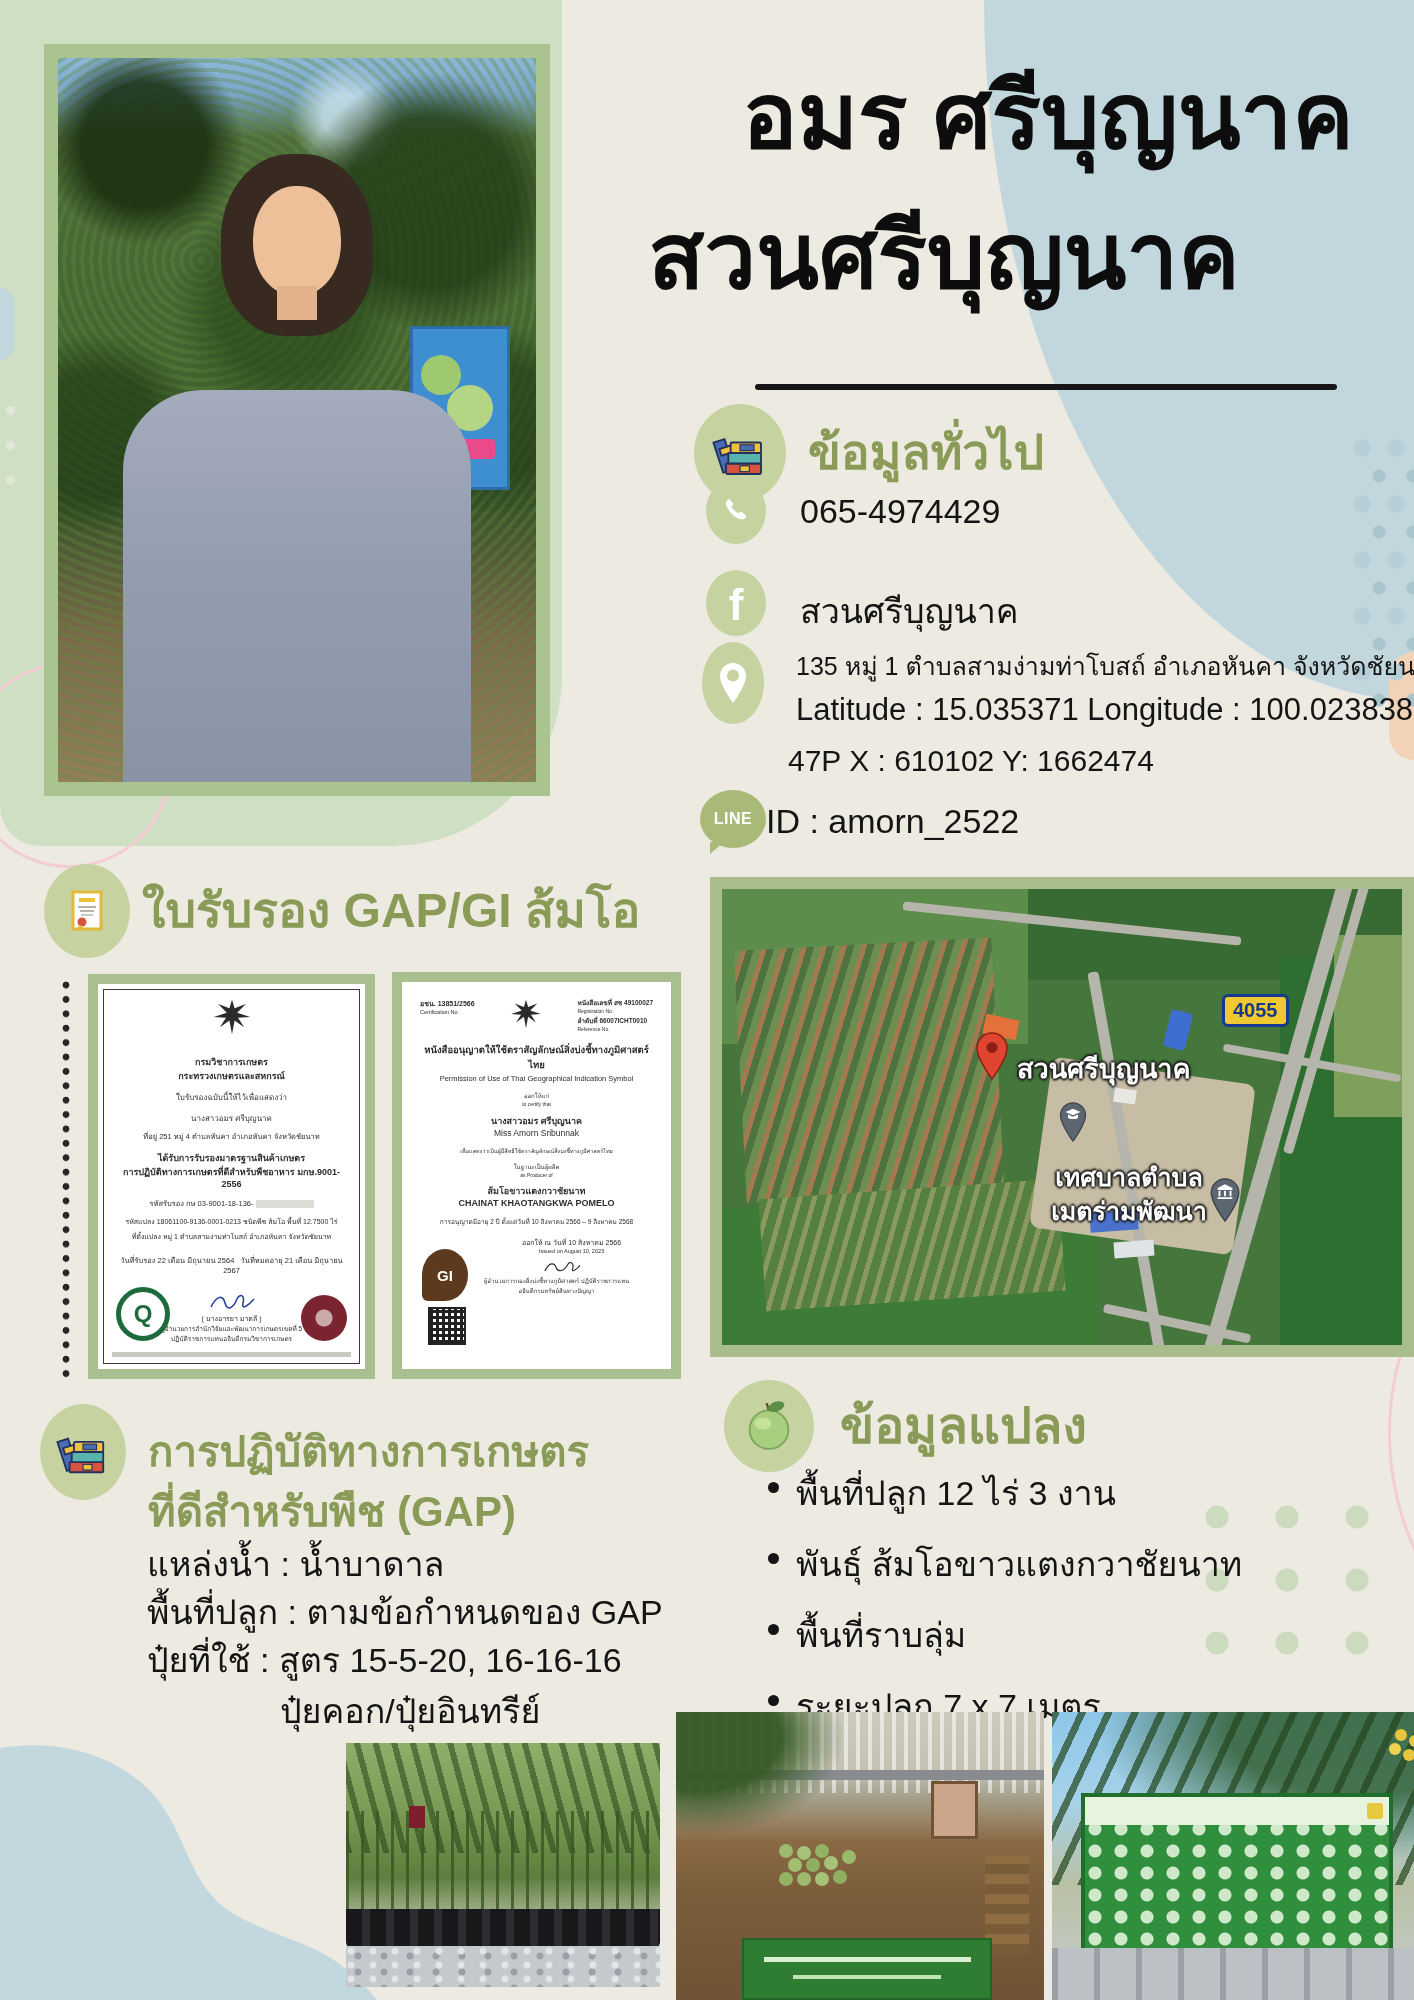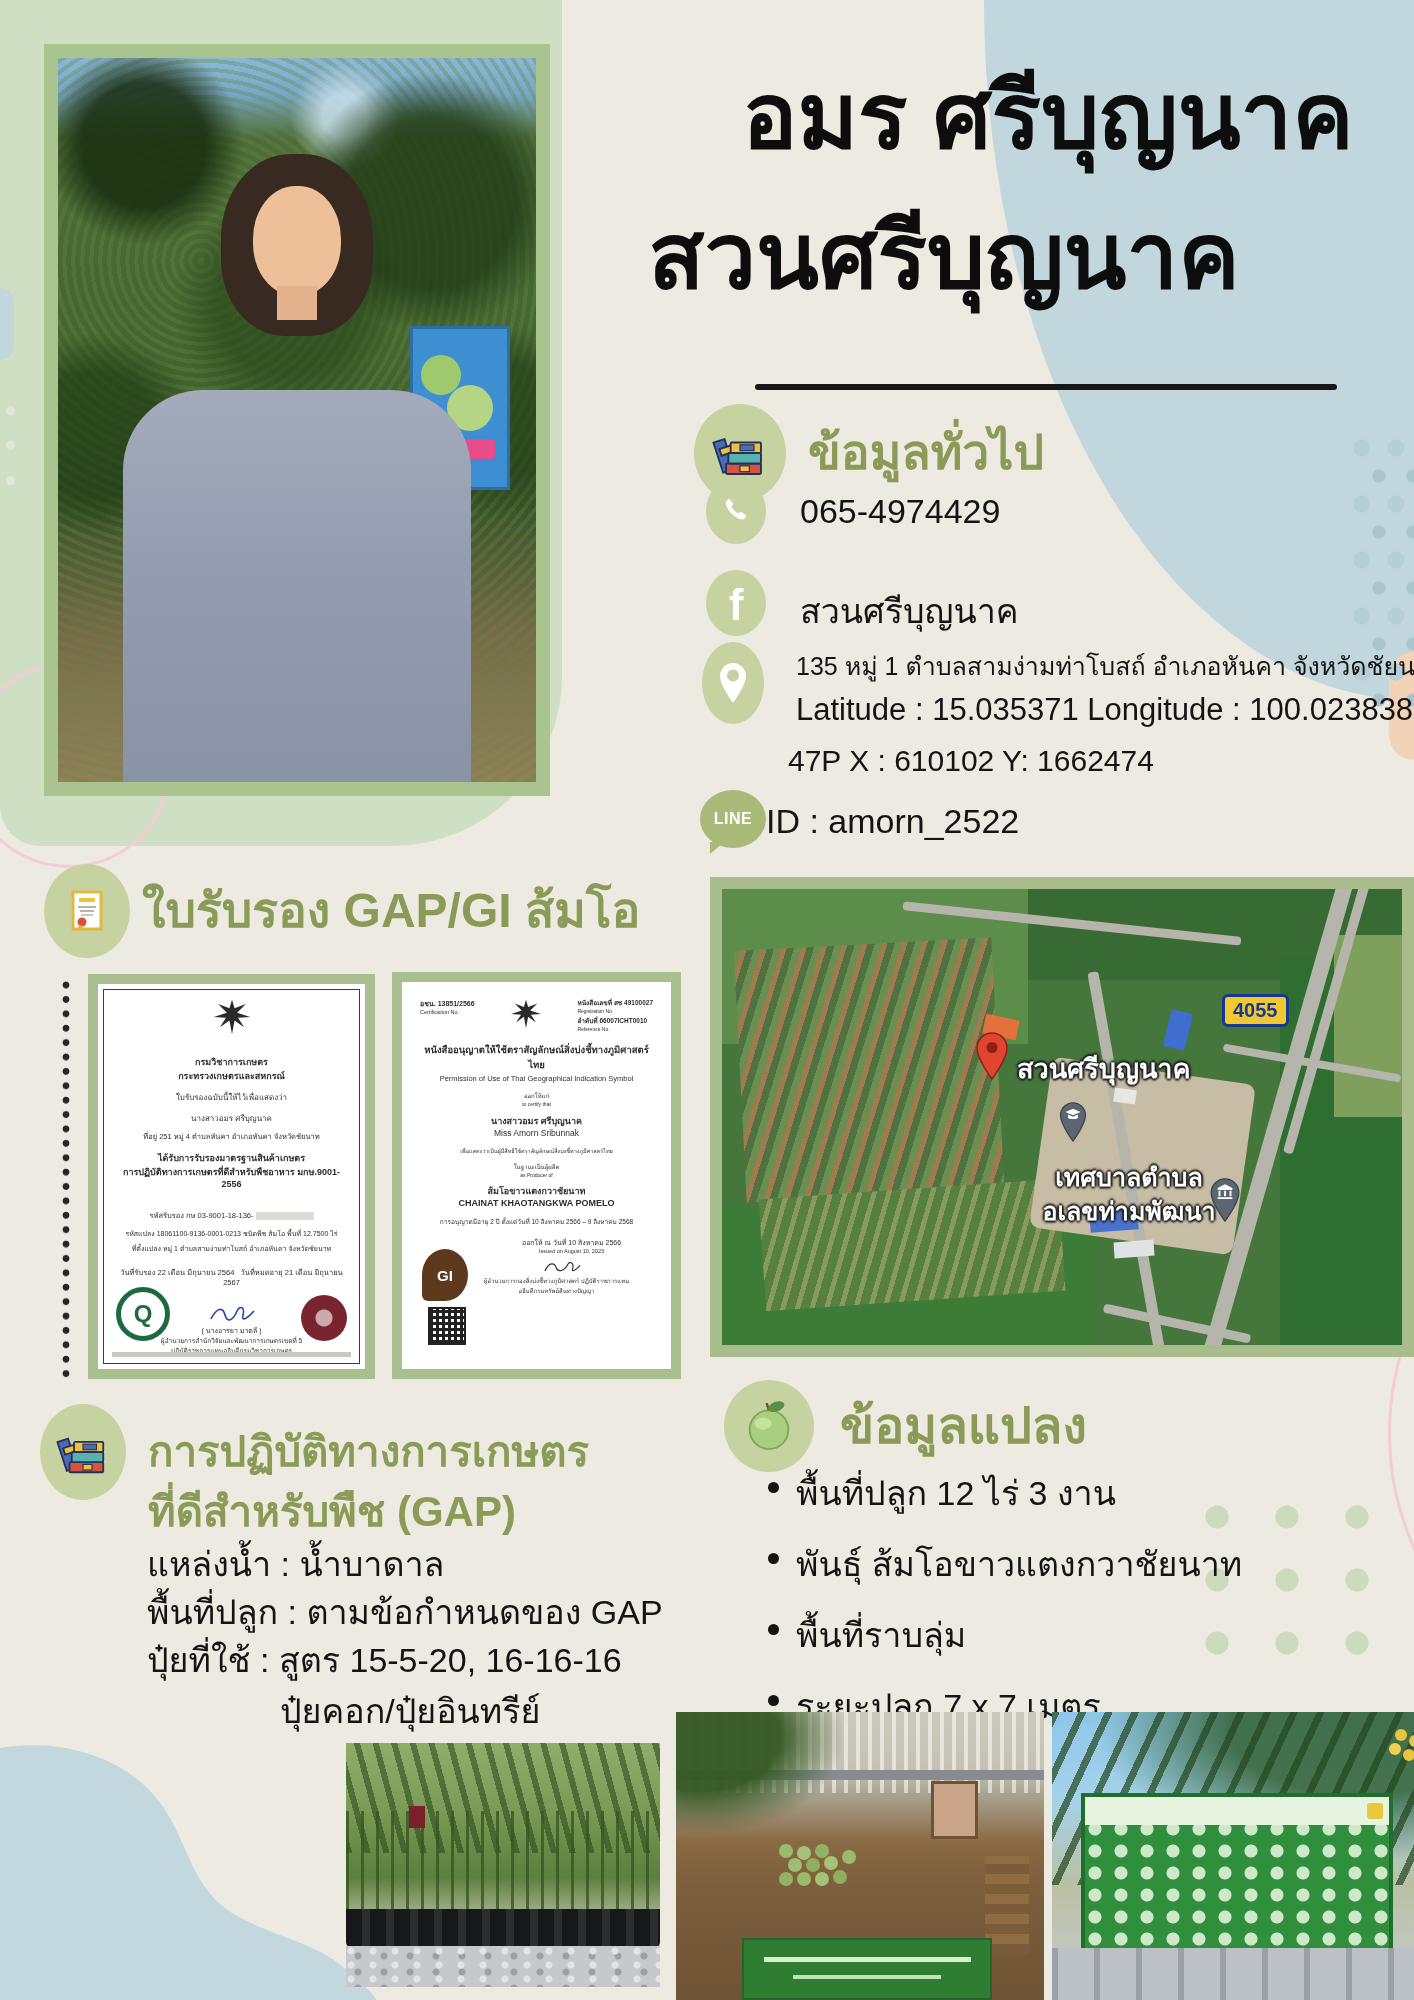--- a/index.html
+++ b/index.html
@@ -287,21 +287,21 @@
       <svg class="garuda" width="42" height="38" viewBox="0 0 48 44">
         <path fill="#2b2b2b" d="M24,2 L27,12 L40,7 L30,17 L45,22 L31,23 L38,34 L27,26 L24,42 L21,26 L10,34 L17,23 L3,22 L18,17 L8,7 L21,12 Z"></path>
       </svg>
       <p class="cf-b" style="font-size:9px;margin-top:19px;">กรมวิชาการเกษตร</p>
       <p class="cf-b" style="font-size:9px;">กระทรวงเกษตรและสหกรณ์</p>
       <p style="font-size:8px;margin-top:8px;">ใบรับรองฉบับนี้ให้ไว้เพื่อแสดงว่า</p>
       <p style="font-size:8px;margin-top:8px;">นางสาวอมร ศรีบุญนาค</p>
       <p style="font-size:7.5px;margin-top:5px;">ที่อยู่ 251 หมู่ 4 ตำบลหันคา อำเภอหันคา จังหวัดชัยนาท</p>
       <p class="cf-b" style="font-size:9px;margin-top:9px;">ได้รับการรับรองมาตรฐานสินค้าเกษตร</p>
       <p class="cf-b" style="font-size:9px;">การปฏิบัติทางการเกษตรที่ดีสำหรับพืชอาหาร มกษ.9001-2556</p>
-      <p style="font-size:7.5px;margin-top:20px;"><span>รหัสรับรอง กษ 03-9001-18-136-</span> <span class="redact"></span></p>
+      <p style="font-size:7.5px;margin-top:8px;"><span>รหัสรับรอง กษ 03-9001-18-136-</span> <span class="redact"></span></p>
       <p style="font-size:7px;margin-top:7px;">รหัสแปลง 18061100-9136-0001-0213 ชนิดพืช ส้มโอ พื้นที่ 12.7500 ไร่</p>
       <p style="font-size:7px;margin-top:4px;">ที่ตั้งแปลง หมู่ 1 ตำบลสามง่ามท่าโบสถ์ อำเภอหันคา จังหวัดชัยนาท</p>
       <p style="font-size:7.5px;margin-top:12px;">
         <span>วันที่รับรอง 22 เดือน มิถุนายน 2564</span>&nbsp;&nbsp;&nbsp;<span>วันที่หมดอายุ 21 เดือน มิถุนายน 2567</span>
       </p>
       <svg width="50" height="22" viewBox="0 0 50 22" style="margin:16px auto 0;">
         <path d="M4,16 C10,4 16,4 18,12 C20,20 26,18 30,8 C33,2 38,4 36,12 C34,20 42,14 47,8" stroke="#2b45a0" stroke-width="1.6" fill="none"></path>
       </svg>
       <p style="font-size:7px;">( นางอารยา มาตลี )</p>
       <p style="font-size:6.5px;">ผู้อำนวยการสำนักวิจัยและพัฒนาการเกษตรเขตที่ 5</p>
@@ -385,21 +385,21 @@
 
       <div class="sign4055" style="left:500px;top:105px;">4055</div>
 
       <svg class="mf" style="left:336px;top:212px;" width="30" height="42" viewBox="0 0 36 50">
         <path fill="#5b6670" stroke="#3d454d" stroke-width="1.5" d="M18 2C9.7 2 3 8.7 3 17c0 11 15 31 15 31s15-20 15-31C33 8.7 26.3 2 18 2z"></path>
         <path fill="#fff" d="M18 9l-9 4 9 4 9-4zM12 16v4c0 2 12 2 12 0v-4l-6 2.6z"></path>
       </svg>
 
       <div class="map-label" style="left:300px;top:272px;width:214px;text-align:center;font-size:25px;line-height:1.35;">
         <div>เทศบาลตำบล</div>
-        <div>อเลขท่ามพัฒนา</div>
+        <div>เมตร่ามพัฒนา</div>
       </div>
       <svg class="mf" style="left:486px;top:288px;" width="34" height="46" viewBox="0 0 36 50">
         <path fill="#5b6670" stroke="#3d454d" stroke-width="1.5" d="M18 2C9.7 2 3 8.7 3 17c0 11 15 31 15 31s15-20 15-31C33 8.7 26.3 2 18 2z"></path>
         <path fill="#fff" d="M10 12l8-4 8 4v2H10zM11 15h2v6h-2zm6 0h2v6h-2zm6 0h2v6h-2zM10 22h16v2H10z"></path>
       </svg>
     </div>
   </div>
 
   <div class="abs icon-circle gap-circle">
     <svg width="54" height="54" viewBox="0 0 48 48">

